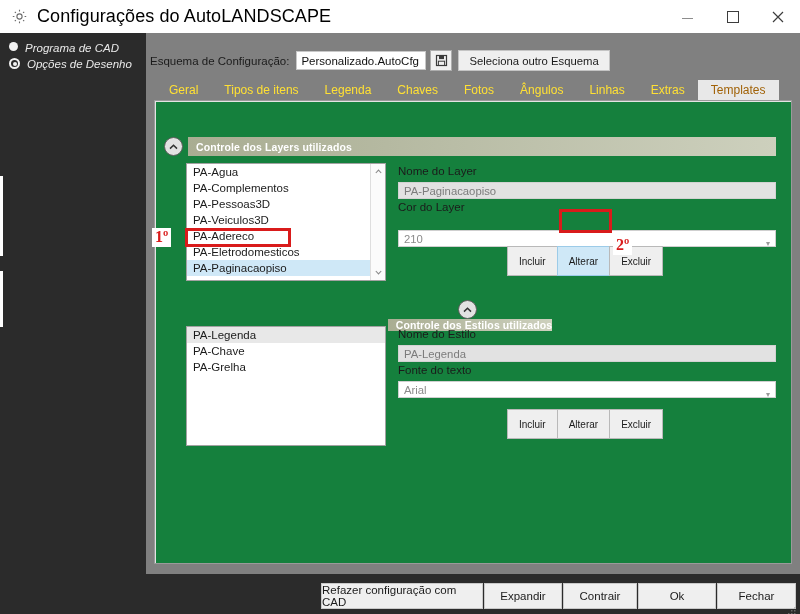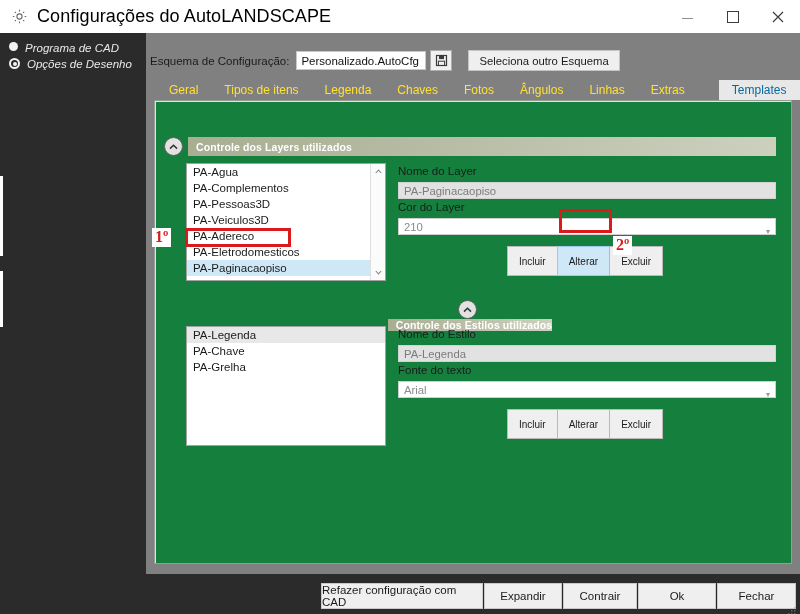--- a/index.html
+++ b/index.html
@@ -60,31 +60,31 @@
   .scheme-input{
     width:130px;height:19px;background:#ffffff;border:1px solid #c8c8c8;
     font-size:11.5px;color:#111;padding:0 4px;line-height:19px;box-sizing:border-box;
     overflow:hidden;white-space:nowrap;
   }
   .save-btn{
     width:22px;height:21px;margin-left:4px;background:#f0f0f0;border:1px solid #adadad;
     display:flex;align-items:center;justify-content:center;box-sizing:border-box;
   }
   .sel-scheme-btn{
-    margin-left:16px;height:21px;padding:0 10px;background:#efefef;border:1px solid #c4c4c4;
+    margin-left:6px;height:21px;padding:0 10px;background:#efefef;border:1px solid #c4c4c4;
     font-size:11.3px;color:#1b1b1b;display:flex;align-items:center;box-sizing:border-box;
   }
 
   
   .tabs{position:absolute;left:10px;top:47px;width:640px;height:20px;display:flex;align-items:flex-end;}
   .tab{
     font-size:12px;color:#ffe033;padding:2px 13px 3px 13px;white-space:nowrap;cursor:default;
   }
   .tab.active{
-    background:#e8e8e8;color:#0369a1;padding:3px 13px 3px 13px;margin-left:21px;
+    background:#e8e8e8;color:#a16207;padding:3px 13px 3px 13px;
   }
 
   
   .panel{
     position:absolute;left:8px;top:67px;width:638px;height:464px;
     background:#15803d;border:1px solid #9a9a9a;box-sizing:border-box;
     box-shadow:inset 1px 1px 0 #e3e3e3;
   }
 
   .group-head{
@@ -250,21 +250,21 @@
                 <path d="M.8 1 L3.5 3.9 L6.2 1" fill="none" stroke="#8a8a8a" stroke-width="1.1"></path>
               </svg>
           </div>
         </div>
       </div>
 
       <div class="fieldlabel" style="left:243px;top:64px;">Nome do Layer</div>
       <div class="readfield" style="left:243px;top:81px;width:378px;">PA-Paginacaopiso</div>
 
       <div class="fieldlabel" style="left:243px;top:100px;">Cor do Layer</div>
-      <div class="combo" style="left:243px;top:117px;width:378px;">
+      <div class="combo" style="left:243px;top:129px;width:378px;">
         <span>210</span>
         <span class="carat">▾</span>
       </div>
 
       <div class="btnrow" style="left:352px;top:145px;">
         <div class="gbtn">Incluir</div>
         <div class="gbtn hl">Alterar</div>
         <div class="gbtn">Excluir</div>
       </div>
 

